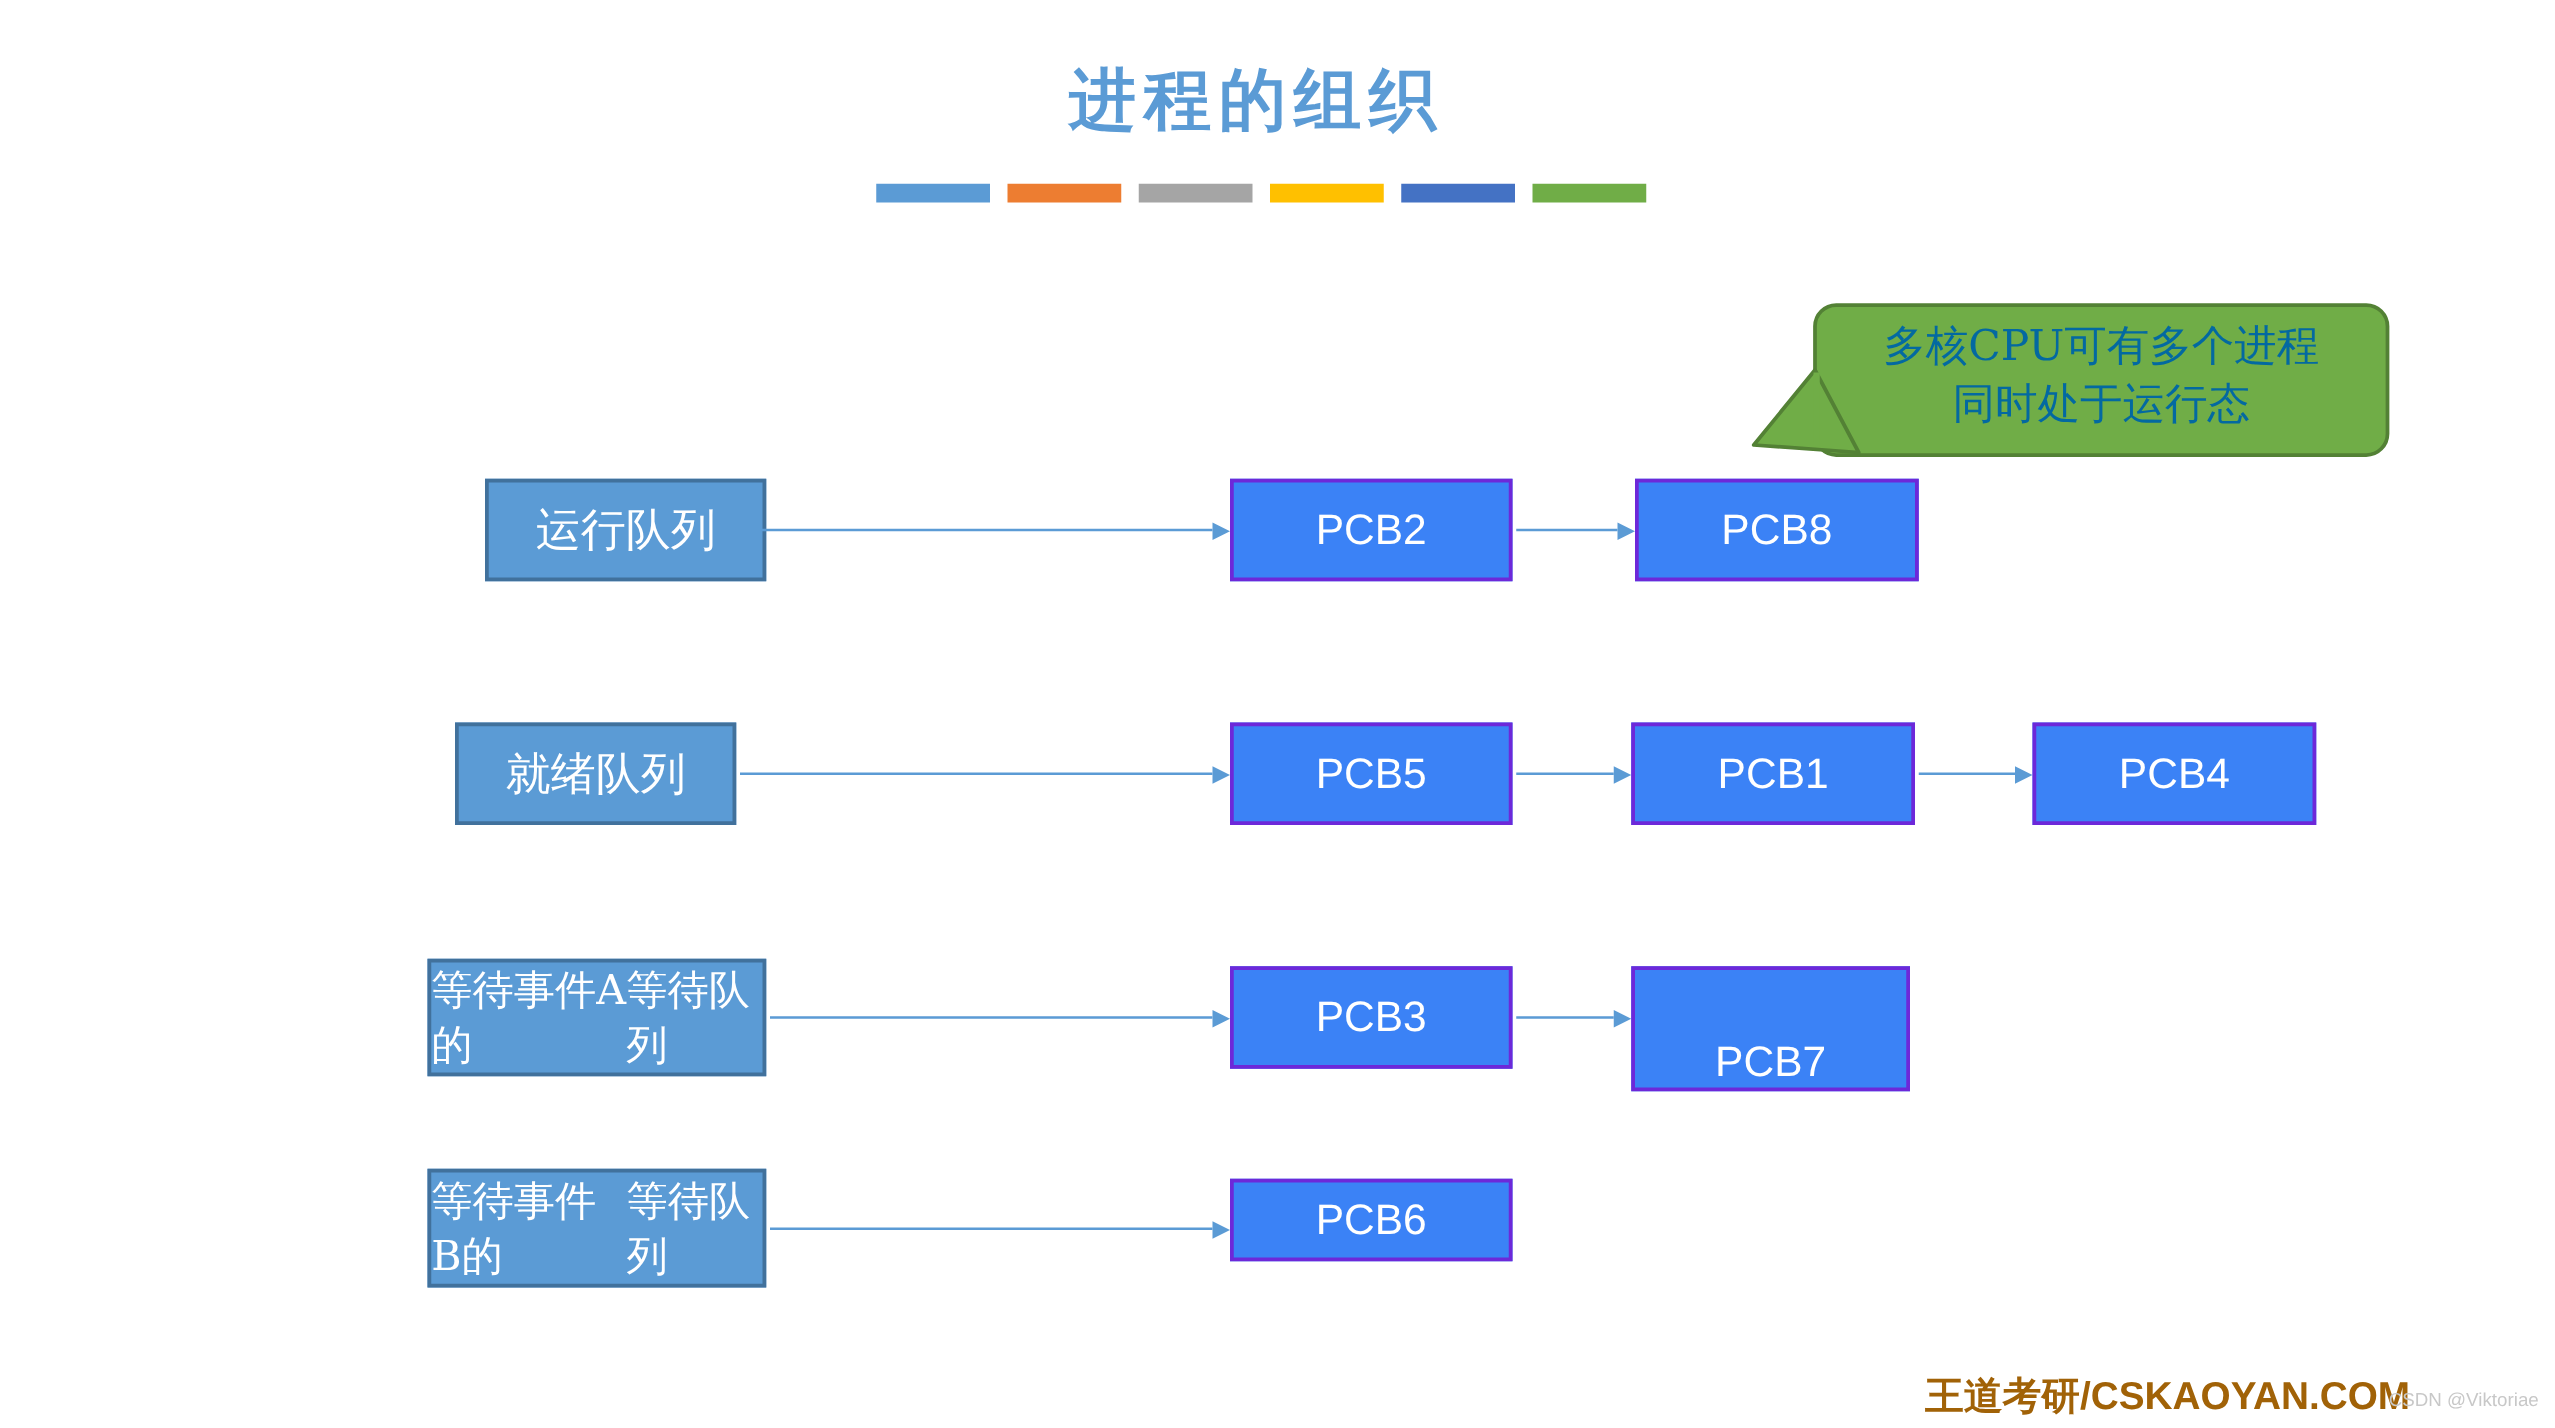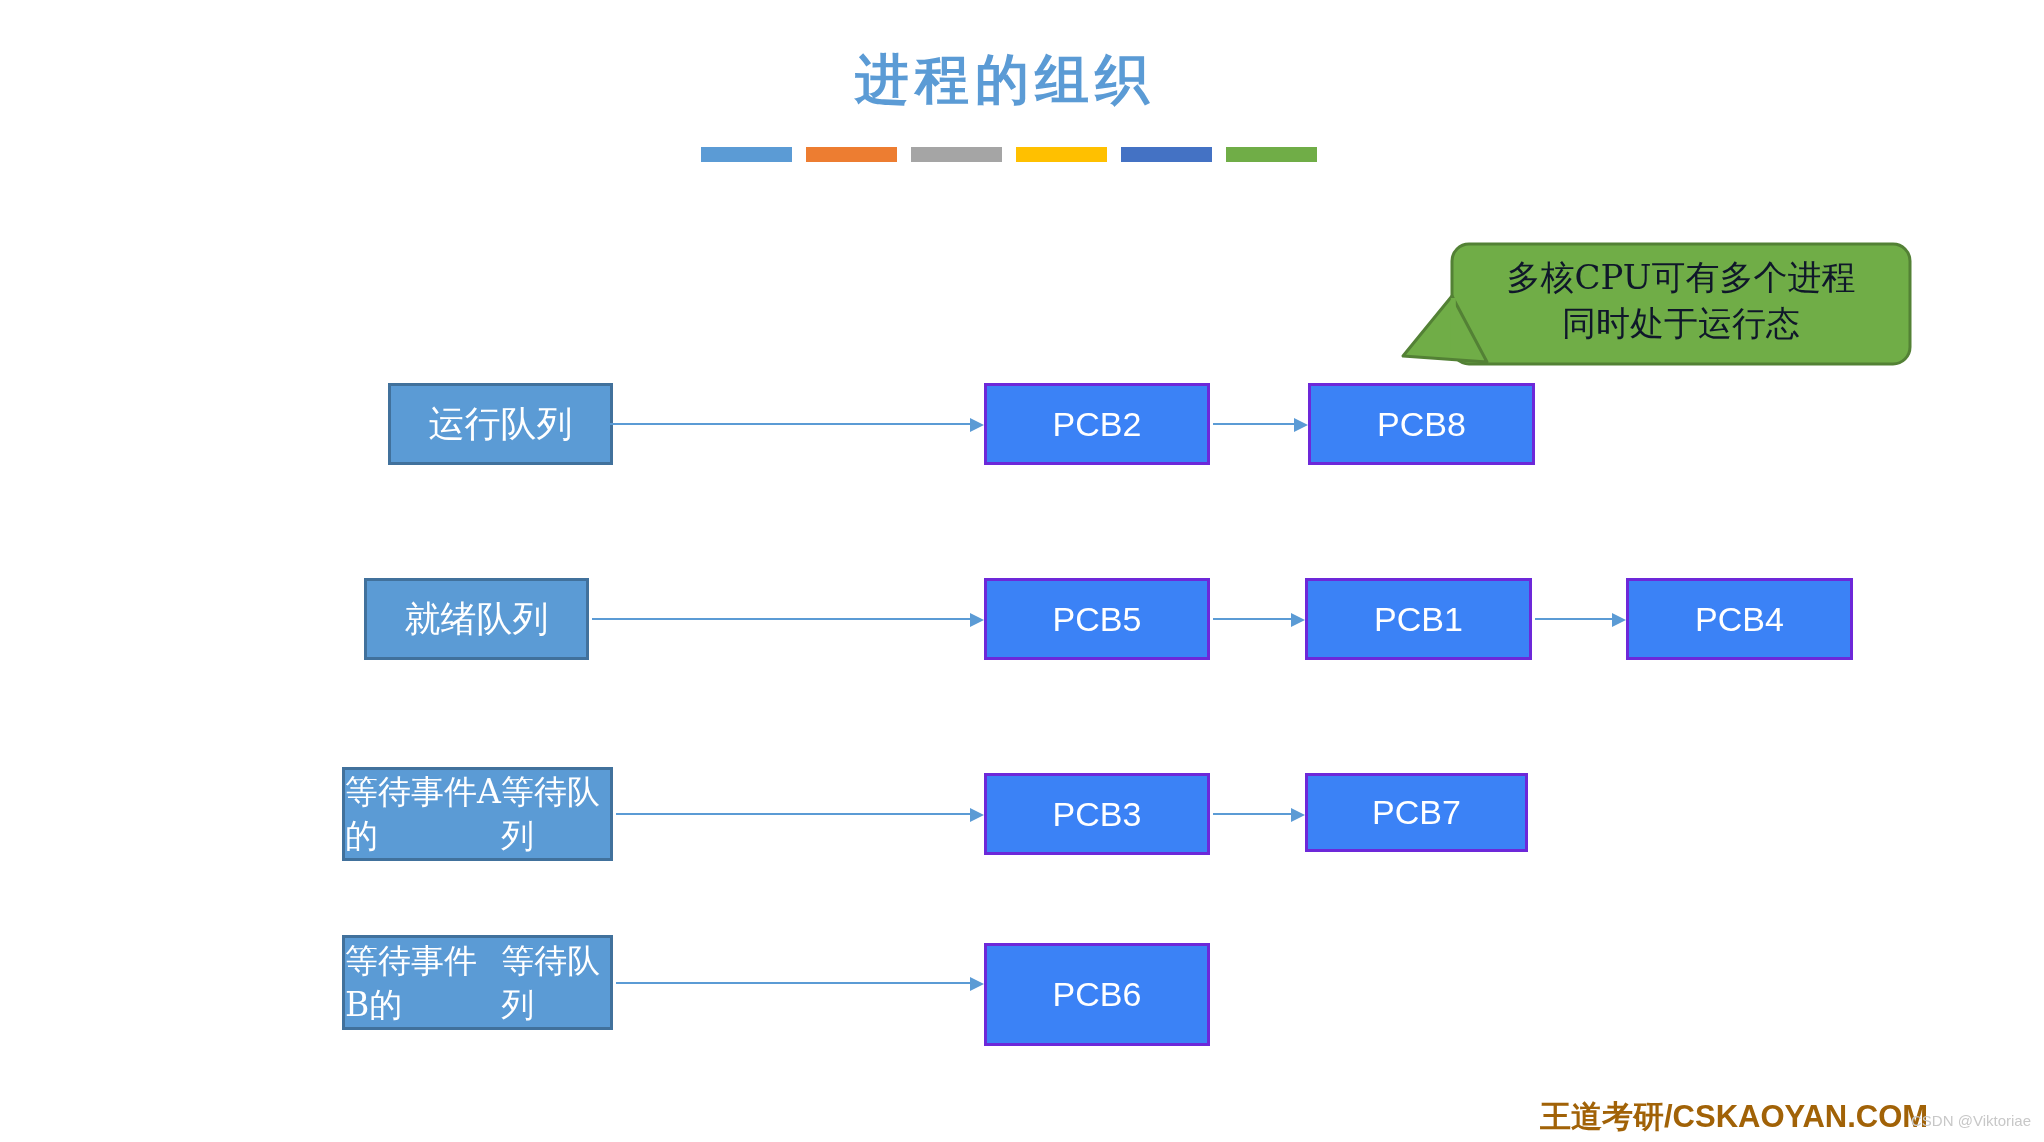--- a/index.html
+++ b/index.html
@@ -19,21 +19,21 @@
   .accent-bars {
     position:absolute; left:701px; top:147px; width:620px; height:15px;
     display:flex; gap:14px;
   }
   .accent-bars .bar { width:91px; height:15px; }
 
   
   .callout-svg { position:absolute; left:1395px; top:238px; width:530px; height:135px; }
   .callout-text {
     position:absolute; left:1452px; top:254px; width:458px;
-    text-align:center; color:#0f172a; font-size:34px; line-height:46px;
+    text-align:center; color:#0369a1; font-size:34px; line-height:46px;
     font-family:"DejaVu Serif","Liberation Serif",serif;
   }
 
   
   .node { position:absolute; box-sizing:border-box; display:flex;
           align-items:center; justify-content:center; color:#ffffff; }
   .queue-box { background:#5b9bd5; border:3px solid #41719c; font-size:36px;
                font-family:"DejaVu Serif","Liberation Serif",serif; }
   .wait-box  { flex-direction:row; font-size:33px; line-height:44px; }
   .pcb-box   { background:#3b82f6; border:3px solid #6d28d9; font-size:34px;
@@ -41,23 +41,23 @@
 
   #box-run   { left:364px;  top:383px; width:225px; height:82px;margin-left:24px; }
   #box-pcb2  { left:984px;  top:383px; width:226px; height:82px; }
   #box-pcb8  { left:1308px; top:383px; width:227px; height:82px; }
   #box-ready { left:364px;  top:578px; width:225px; height:82px; }
   #box-pcb5  { left:984px;  top:578px; width:226px; height:82px; }
   #box-pcb1  { left:1305px; top:578px; width:227px; height:82px; }
   #box-pcb4  { left:1626px; top:578px; width:227px; height:82px; }
   #box-waitA { left:342px;  top:767px; width:271px; height:94px; }
   #box-pcb3  { left:984px;  top:773px; width:226px; height:82px; }
-  #box-pcb7  { left:1305px; top:773px; width:223px; height:79px; }
+  #box-pcb7  { left:1305px; top:773px; width:223px; height:100px;align-items:flex-end; }
   #box-waitB { left:342px;  top:935px; width:271px; height:95px; }
-  #box-pcb6  { left:984px;  top:943px; width:226px; height:103px; }
+  #box-pcb6  { left:984px;  top:943px; width:226px; height:66px; }
 
   
   .arrow { position:absolute; height:0; border-top:2px solid #5b9bd5; }
   .arrow::after {
     content:""; position:absolute; right:-14px; top:-7px;
     border-left:14px solid #5b9bd5;
     border-top:7px solid transparent; border-bottom:7px solid transparent;
   }
 
   

